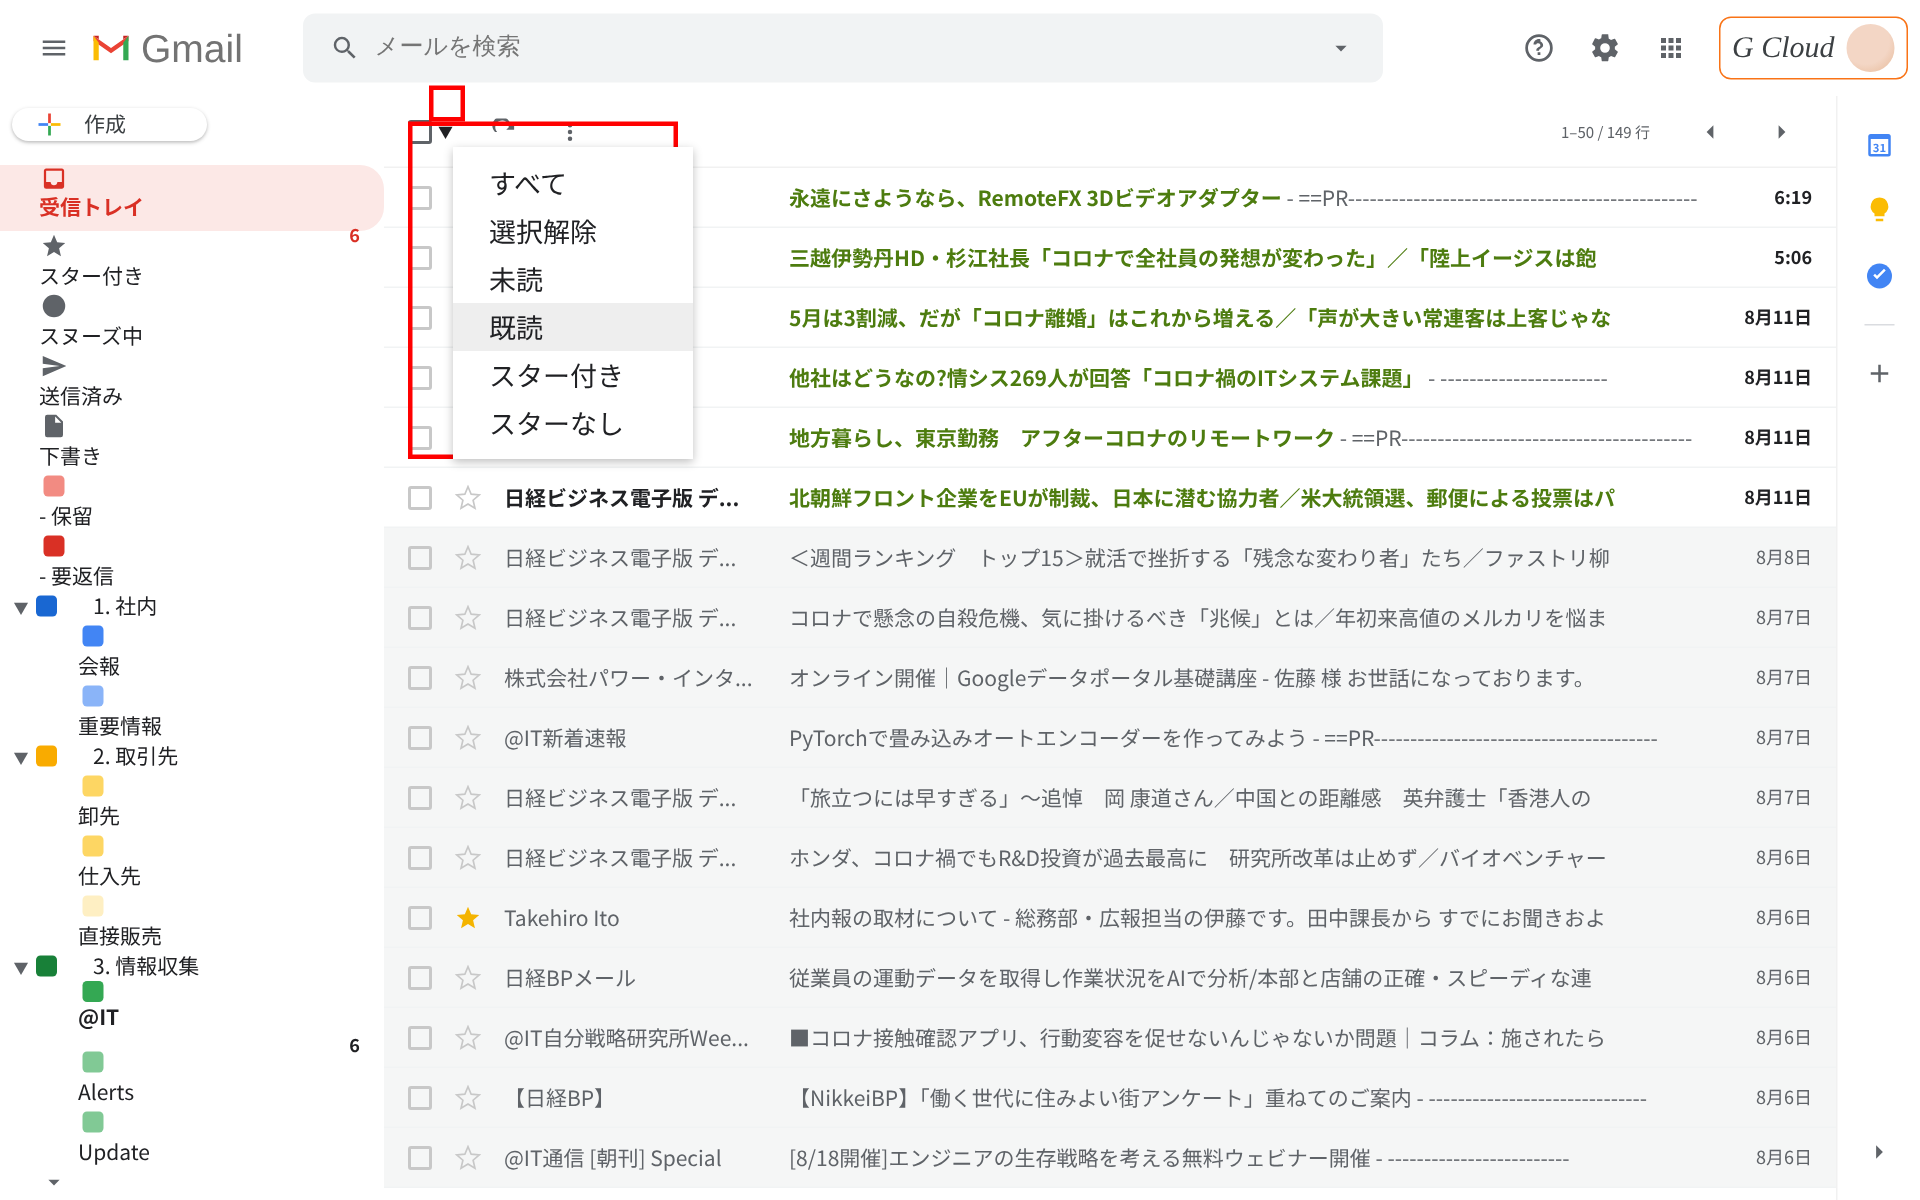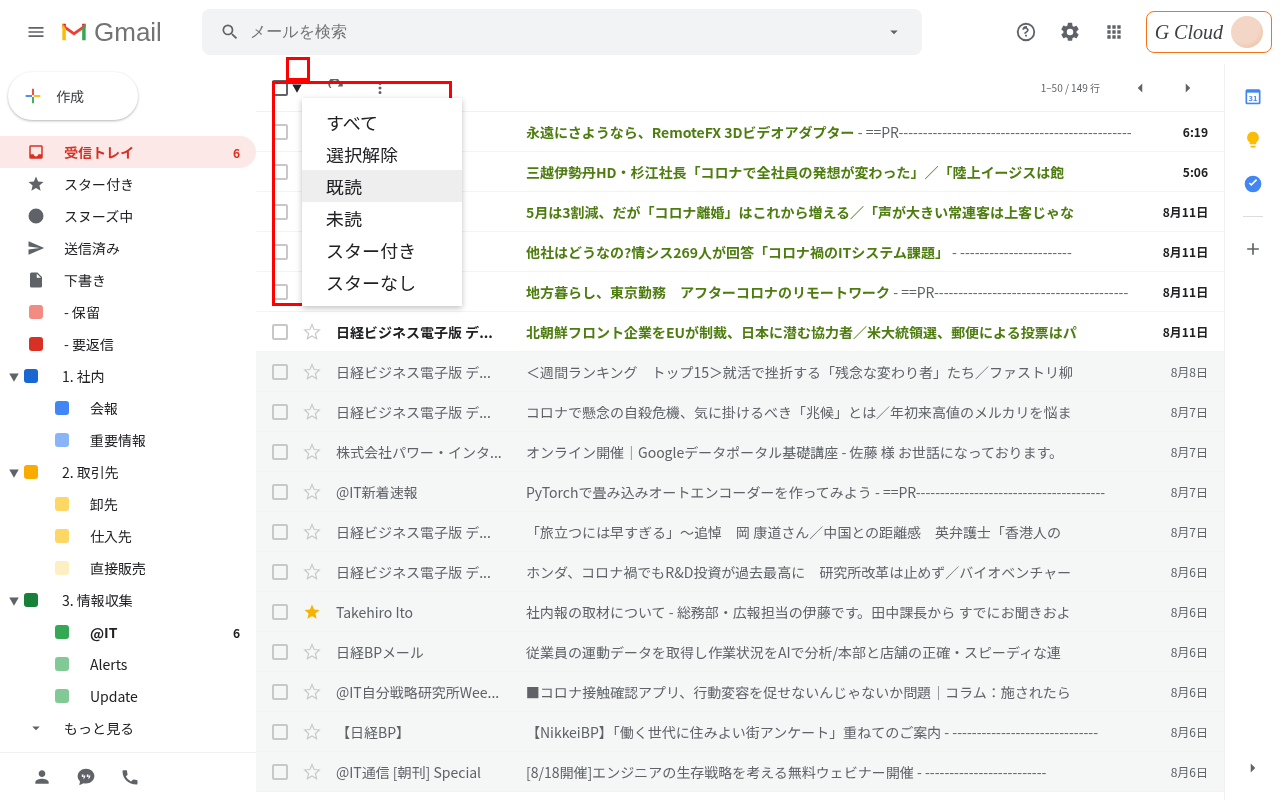--- a/index.html
+++ b/index.html
@@ -20,21 +20,21 @@
   .account-chip { display:flex; align-items:center; border:1px solid #f97316; border-radius:8px; padding:4px 8px; gap:8px; margin-left:8px; cursor:pointer;}
   .account-name { font-family: 'Brush Script MT', cursive; font-size:20px; font-style: italic; color:#3c4043;}
   .avatar { width:32px; height:32px; border-radius:50%; background: radial-gradient(circle at 40% 35%, #f3d6c5 55%, #e6b896 100%); }
   
   .body-area { display:flex; height: calc(100vh - 64px); }
   
   
   .sidebar { width: 256px; display:flex; flex-direction:column; padding-top:8px; overflow-y:auto;}
   .compose-btn { width:130px; height:48px; margin-left:8px; margin-bottom:16px; border-radius:24px; background:#fff; box-shadow:0 1px 3px rgba(0,0,0,0.2), 0 1px 2px rgba(0,0,0,0.1); display:flex; align-items:center; padding-left:14px; cursor:pointer; font-size:14px; color:#3c4043;}
   .compose-plus { width:22px; height:22px; margin-right:12px;}
-  .sb-item { height:32px; display:flex; align-items:center; padding-left:26px; padding-right:16px; border-top-right-radius:16px; border-bottom-right-radius:16px; cursor:pointer; color:#202124; font-size:14px;}
+  .sb-item { height:44px; display:flex; padding-left:26px; padding-right:16px; border-top-right-radius:16px; border-bottom-right-radius:16px; cursor:pointer; color:#202124; font-size:14px;flex-direction:column;}
   .sb-item .sb-icon { width:20px; height:20px; margin-right:18px; color:#5f6368; display:flex; align-items:center; justify-content:center;}
   .sb-item.active { background:#fce8e6; color:#d93025; font-weight:bold;}
   .sb-item.active .sb-icon { color:#d93025; }
   .sb-item .count { margin-left:auto; font-size:12px; }
   .sb-item.active .count { color:#d93025; }
   .sb-item.sub { padding-left:52px;}
   .sb-group { height:32px; display:flex; align-items:center; padding-left:4px; padding-right:16px; color:#202124; cursor:pointer; font-size:14px;}
   .sb-group .chev { width:20px; text-align:center; color:#5f6368; font-size:10px;}
   .sb-group .sb-icon { width:20px; margin-right:18px; display:flex; align-items:center;}
   .label-chip { width:14px; height:14px; border-radius:3px; display:inline-block;}
@@ -318,22 +318,22 @@
           <svg width="18" height="18" viewBox="0 0 24 24">
               <path fill="currentColor" d="M12 8a2 2 0 100-4 2 2 0 000 4zm0 2a2 2 0 100 4 2 2 0 000-4zm0 6a2 2 0 100 4 2 2 0 000-4z"></path>
             </svg>
         </div>
 
         <div class="red-highlight" style="top:-11px; left:14px; width:24px; height:24px;"></div>
 
         <div class="dropdown" style="top:30px;">
           <div class="dropdown-item">すべて</div>
           <div class="dropdown-item">選択解除</div>
+          <div class="dropdown-item">未読</div>
           <div class="dropdown-item hover">既読</div>
-          <div class="dropdown-item">未読</div>
           <div class="dropdown-item">スター付き</div>
           <div class="dropdown-item">スターなし</div>
         </div>
         <div class="red-highlight" style="top:13px; left:0px; width:180px; height:225px;"></div>
       </div>
       <div class="tb-right">
         <span class="paginate-text">1–50 / 149 行</span>
         <div class="tb-btn">
           <svg width="18" height="18" viewBox="0 0 24 24">
               <path fill="currentColor" d="M15 6l-6 6 6 6V6z"></path>

